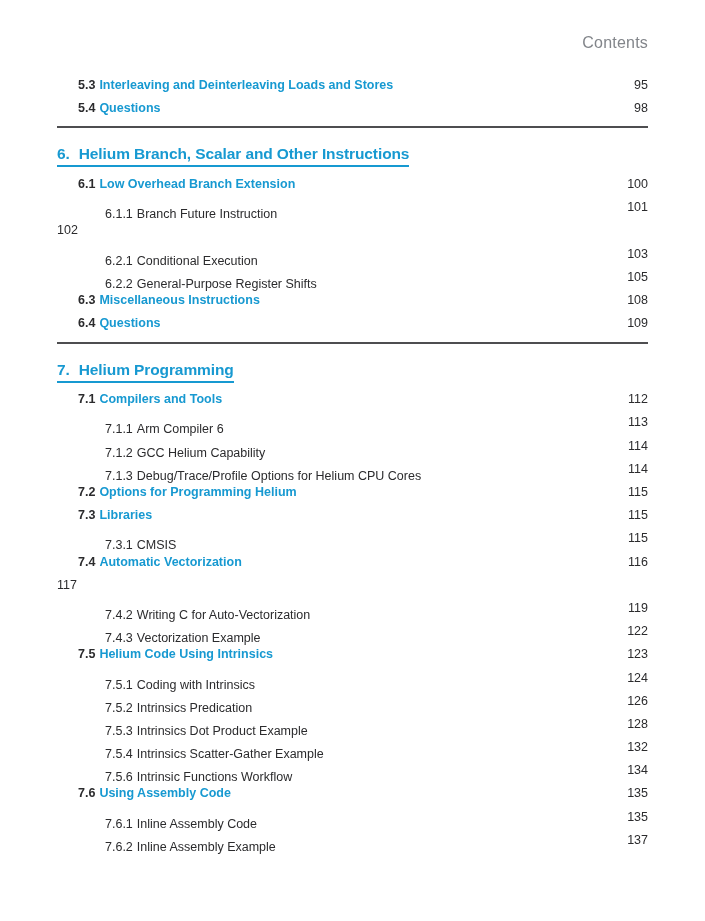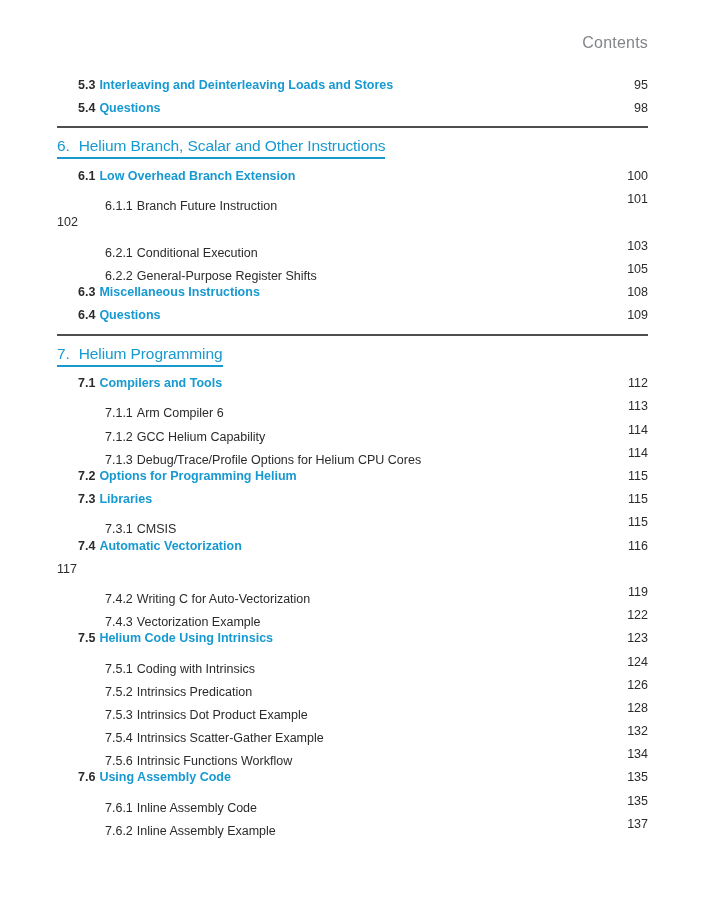--- a/index.html
+++ b/index.html
@@ -7,21 +7,21 @@
     position:relative;width:705px;height:921px;background:#ffffff;
     font-family:"Liberation Sans",sans-serif;overflow:hidden;
   }
   .header{
     position:absolute;top:34px;left:57px;width:591px;text-align:right;
     font-size:16px;color:#82858a;letter-spacing:.2px;
   }
   .toc{position:absolute;top:0;left:57px;width:591px;padding-top:73px;}
   .rule{height:2px;background:#4e4e50;margin-top:7px;}
   .chapter{
-    margin-top:10px;font-size:15.5px;font-weight:400;color:#1799d1;
+    margin-top:18px;font-size:15.5px;font-weight:700;color:#1799d1;
     letter-spacing:-0.1px;line-height:15px;cursor:pointer;
   }
   .ch-inner{display:inline-block;border-bottom:2px solid #1799d1;padding-bottom:4px;}
   .ch-num{margin-right:9px;}
   .items-after-heading{margin-top:5px;}
   .row{
     height:23.2px;display:flex;justify-content:space-between;align-items:center;
     font-size:12.5px;color:#2b2b2d;cursor:pointer;
   }
   .row .title{margin-left:4px;}

